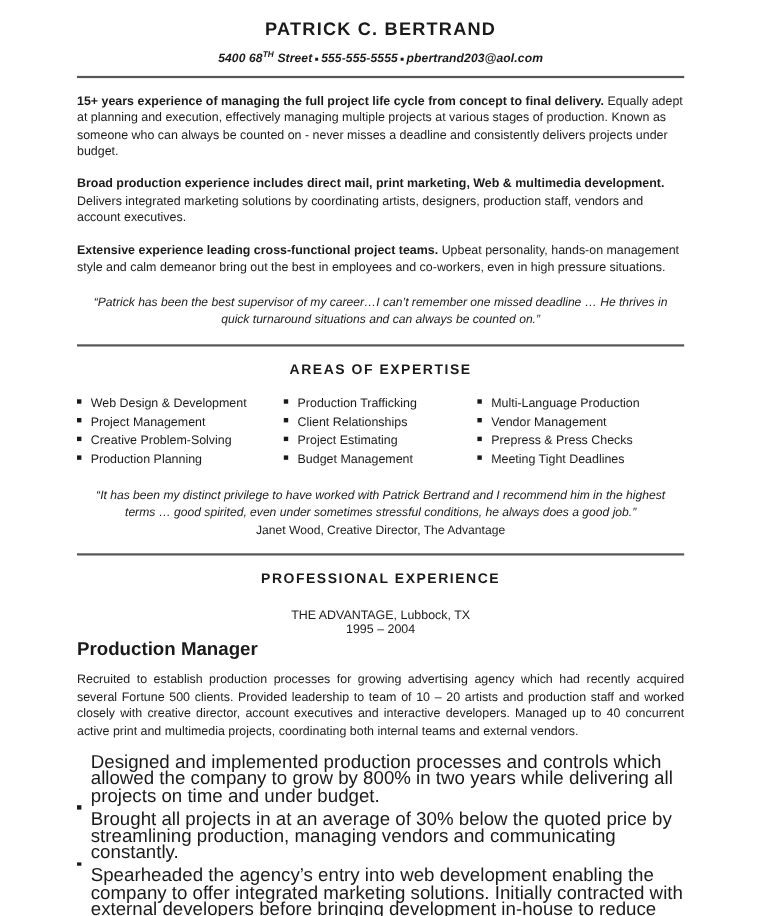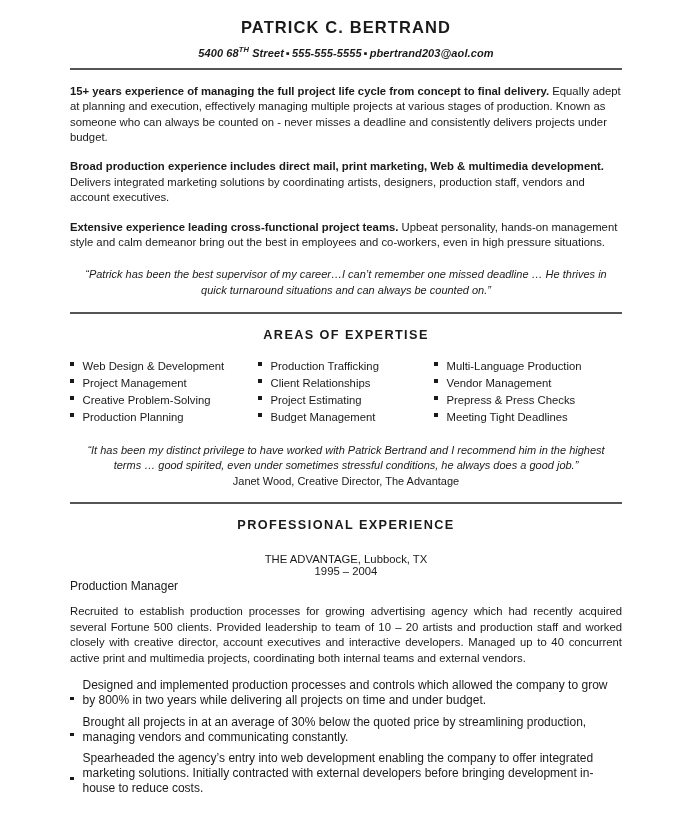--- a/index.html
+++ b/index.html
@@ -144,37 +144,37 @@
     display: flex;
     justify-content: space-between;
     align-items: center;
     margin-top: 21px;
     font-size: 11.3px;
     flex-direction: column;
   }
   .job-company { font-weight: normal; }
   .job-dates { font-weight: normal; }
   .job-title {
-    font-size: 12px;
-    font-weight: normal;
+    font-size: 17px;
+    font-weight: bold;
     margin-top: 2px;
   }
   .job-desc {
     font-size: 11.3px;
     line-height: 15.4px;
     margin-top: 11px;
     text-align: justify;
   }
   .achievements {
     margin-top: 12px;
   }
   .ach {
     display: flex;
-    align-items: center;
-    font-size: 12px;
+    align-items: flex-end;
+    font-size: 17px;
     line-height: 15.2px;
     margin-bottom: 6px;
   }
   .ach .sq {
     top: 5px;
     margin-right: 9px;
   }
   .ach .ach-text {
     flex: 1 1 auto;
   }

